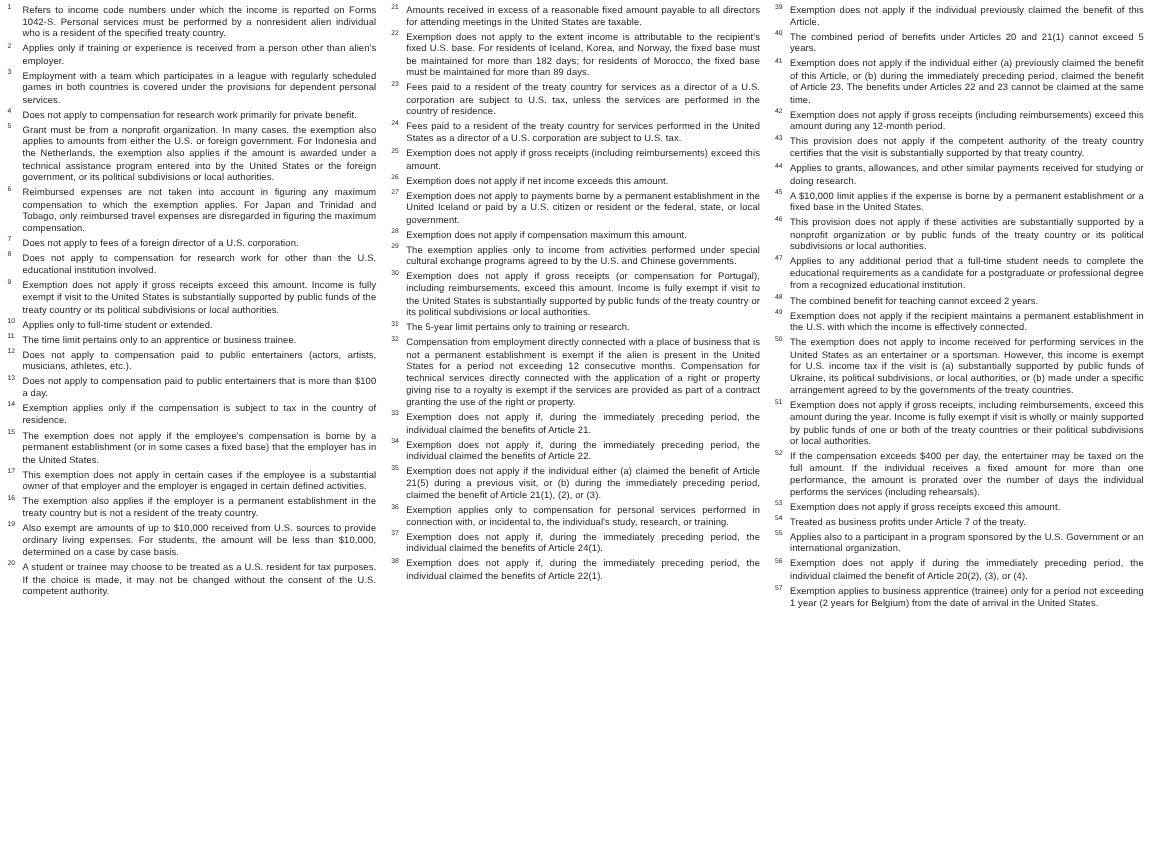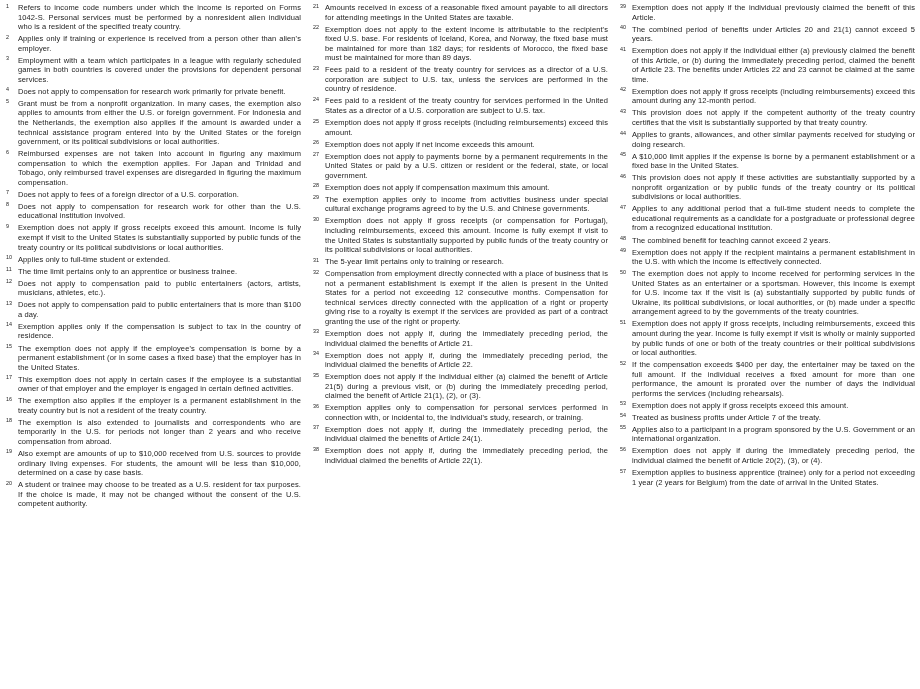--- a/index.html
+++ b/index.html
@@ -61,34 +61,33 @@
       <div class="fn"><span class="fn-num">8</span><span class="fn-text">Does not apply to compensation for research work for other than the U.S. educational institution involved.</span></div>
       <div class="fn"><span class="fn-num">9</span><span class="fn-text">Exemption does not apply if gross receipts exceed this amount. Income is fully exempt if visit to the United States is substantially supported by public funds of the treaty country or its political subdivisions or local authorities.</span></div>
       <div class="fn"><span class="fn-num">10</span><span class="fn-text">Applies only to full-time student or extended.</span></div>
       <div class="fn"><span class="fn-num">11</span><span class="fn-text">The time limit pertains only to an apprentice or business trainee.</span></div>
       <div class="fn"><span class="fn-num">12</span><span class="fn-text">Does not apply to compensation paid to public entertainers (actors, artists, musicians, athletes, etc.).</span></div>
       <div class="fn"><span class="fn-num">13</span><span class="fn-text">Does not apply to compensation paid to public entertainers that is more than $100 a day.</span></div>
       <div class="fn"><span class="fn-num">14</span><span class="fn-text">Exemption applies only if the compensation is subject to tax in the country of residence.</span></div>
       <div class="fn"><span class="fn-num">15</span><span class="fn-text">The exemption does not apply if the employee's compensation is borne by a permanent establishment (or in some cases a fixed base) that the employer has in the United States.</span></div>
       <div class="fn"><span class="fn-num">17</span><span class="fn-text">This exemption does not apply in certain cases if the employee is a substantial owner of that employer and the employer is engaged in certain defined activities.</span></div>
       <div class="fn"><span class="fn-num">16</span><span class="fn-text">The exemption also applies if the employer is a permanent establishment in the treaty country but is not a resident of the treaty country.</span></div>
-      <div class="fn"><span class="fn-num">18</span><span class="fn-text">The exemption is also extended to journalists and correspondents who are temporarily in the U.S. for periods not longer than 2 years and who receive compensation from abroad.</span></div>
       <div class="fn"><span class="fn-num">19</span><span class="fn-text">Also exempt are amounts of up to $10,000 received from U.S. sources to provide ordinary living expenses. For students, the amount will be less than $10,000, determined on a case by case basis.</span></div>
       <div class="fn"><span class="fn-num">20</span><span class="fn-text">A student or trainee may choose to be treated as a U.S. resident for tax purposes. If the choice is made, it may not be changed without the consent of the U.S. competent authority.</span></div>
     </div>
   <div class="col">
       <div class="fn"><span class="fn-num">21</span><span class="fn-text">Amounts received in excess of a reasonable fixed amount payable to all directors for attending meetings in the United States are taxable.</span></div>
       <div class="fn"><span class="fn-num">22</span><span class="fn-text">Exemption does not apply to the extent income is attributable to the recipient's fixed U.S. base. For residents of Iceland, Korea, and Norway, the fixed base must be maintained for more than 182 days; for residents of Morocco, the fixed base must be maintained for more than 89 days.</span></div>
       <div class="fn"><span class="fn-num">23</span><span class="fn-text">Fees paid to a resident of the treaty country for services as a director of a U.S. corporation are subject to U.S. tax, unless the services are performed in the country of residence.</span></div>
       <div class="fn"><span class="fn-num">24</span><span class="fn-text">Fees paid to a resident of the treaty country for services performed in the United States as a director of a U.S. corporation are subject to U.S. tax.</span></div>
       <div class="fn"><span class="fn-num">25</span><span class="fn-text">Exemption does not apply if gross receipts (including reimbursements) exceed this amount.</span></div>
       <div class="fn"><span class="fn-num">26</span><span class="fn-text">Exemption does not apply if net income exceeds this amount.</span></div>
-      <div class="fn"><span class="fn-num">27</span><span class="fn-text">Exemption does not apply to payments borne by a permanent requirements in the United States or paid by a U.S. citizen or resident or the federal, state, or local government.</span></div>
+      <div class="fn"><span class="fn-num">27</span><span class="fn-text">Exemption does not apply to payments borne by a permanent establishment in the United Iceland or paid by a U.S. citizen or resident or the federal, state, or local government.</span></div>
       <div class="fn"><span class="fn-num">28</span><span class="fn-text">Exemption does not apply if compensation maximum this amount.</span></div>
-      <div class="fn"><span class="fn-num">29</span><span class="fn-text">The exemption applies only to income from activities business under special cultural exchange programs agreed to by the U.S. and Chinese governments.</span></div>
+      <div class="fn"><span class="fn-num">29</span><span class="fn-text">The exemption applies only to income from activities performed under special cultural exchange programs agreed to by the U.S. and Chinese governments.</span></div>
       <div class="fn"><span class="fn-num">30</span><span class="fn-text">Exemption does not apply if gross receipts (or compensation for Portugal), including reimbursements, exceed this amount. Income is fully exempt if visit to the United States is substantially supported by public funds of the treaty country or its political subdivisions or local authorities.</span></div>
       <div class="fn"><span class="fn-num">31</span><span class="fn-text">The 5-year limit pertains only to training or research.</span></div>
       <div class="fn"><span class="fn-num">32</span><span class="fn-text">Compensation from employment directly connected with a place of business that is not a permanent establishment is exempt if the alien is present in the United States for a period not exceeding 12 consecutive months. Compensation for technical services directly connected with the application of a right or property giving rise to a royalty is exempt if the services are provided as part of a contract granting the use of the right or property.</span></div>
       <div class="fn"><span class="fn-num">33</span><span class="fn-text">Exemption does not apply if, during the immediately preceding period, the individual claimed the benefits of Article 21.</span></div>
       <div class="fn"><span class="fn-num">34</span><span class="fn-text">Exemption does not apply if, during the immediately preceding period, the individual claimed the benefits of Article 22.</span></div>
       <div class="fn"><span class="fn-num">35</span><span class="fn-text">Exemption does not apply if the individual either (a) claimed the benefit of Article 21(5) during a previous visit, or (b) during the immediately preceding period, claimed the benefit of Article 21(1), (2), or (3).</span></div>
       <div class="fn"><span class="fn-num">36</span><span class="fn-text">Exemption applies only to compensation for personal services performed in connection with, or incidental to, the individual's study, research, or training.</span></div>
       <div class="fn"><span class="fn-num">37</span><span class="fn-text">Exemption does not apply if, during the immediately preceding period, the individual claimed the benefits of Article 24(1).</span></div>
       <div class="fn"><span class="fn-num">38</span><span class="fn-text">Exemption does not apply if, during the immediately preceding period, the individual claimed the benefits of Article 22(1).</span></div>
     </div>

